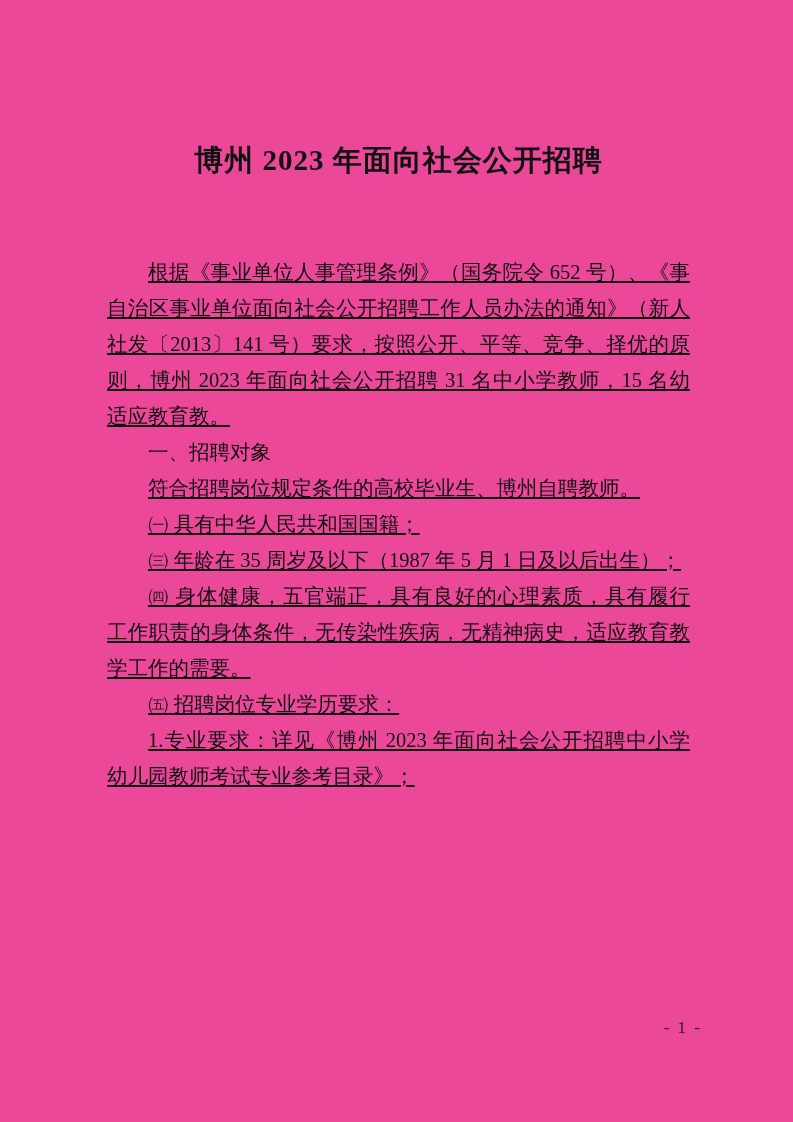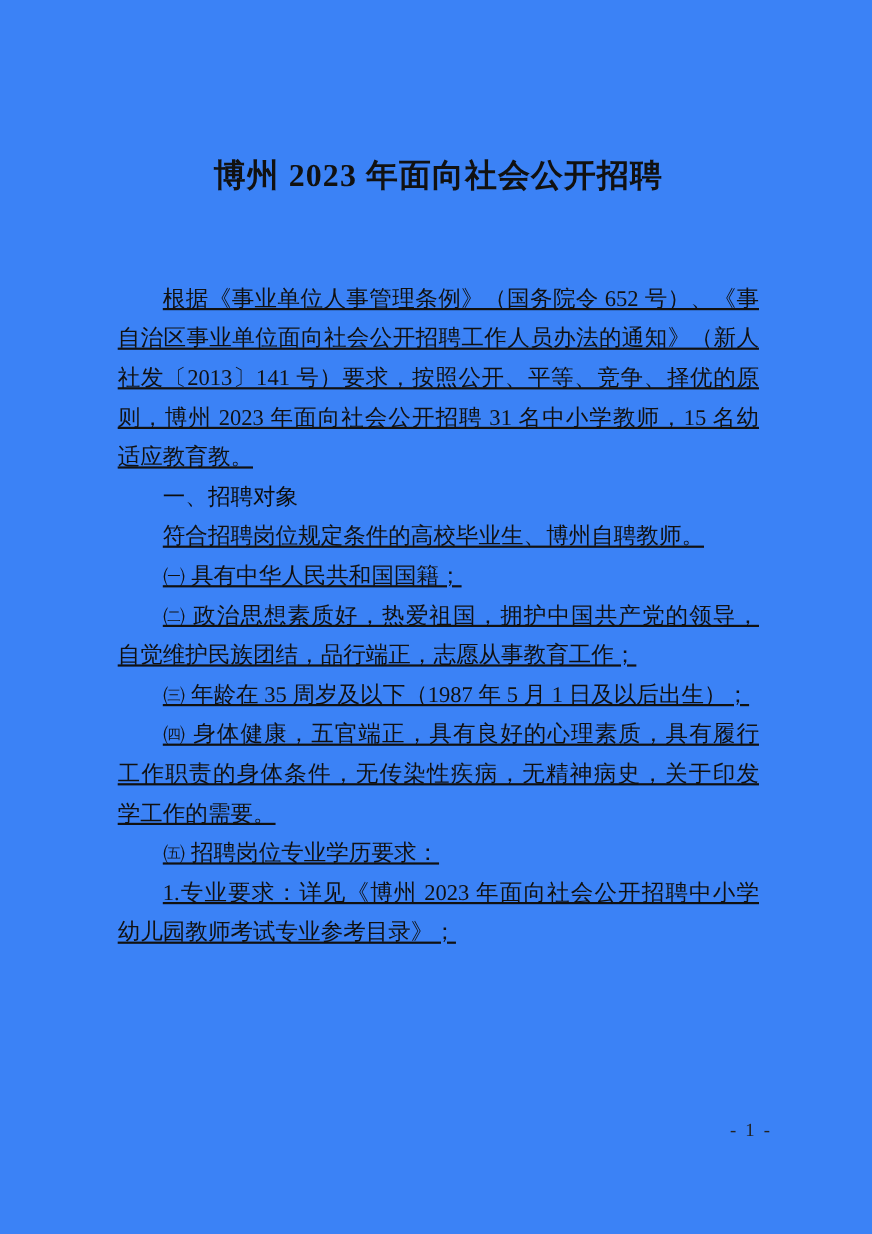--- a/index.html
+++ b/index.html
@@ -1,20 +1,20 @@
 <!DOCTYPE html>
 <html><head>
 <meta charset="utf-8">
 <style>
   html, body { margin: 0; padding: 0; background: #ffffff; }
   .page {
     position: relative;
     width: 793px;
     height: 1122px;
-    background: #3b82f6;
+    background: #ec4899;
     color: #111111;
     font-family: "Liberation Serif", "DejaVu Serif", serif;
     overflow: hidden;
   }
   .title {
     position: absolute;
     top: 135px;
     left: 107px;
     width: 583px;
     text-align: center;
@@ -84,32 +84,28 @@
 
     <div class="para">
       <div class="line indent last">符合招聘岗位规定条件的高校毕业生、博州自聘教师。</div>
     </div>
 
 
     <div class="para">
       <div class="line indent last">㈠ 具有中华人民共和国国籍；</div>
     </div>
 
-    <div class="para">
-      <div class="line indent">㈡ 政治思想素质好，热爱祖国，拥护中国共产党的领导，</div>
-      <div class="line last">自觉维护民族团结，品行端正，志愿从事教育工作；</div>
-    </div>
 
     <div class="para">
       <div class="line indent last">㈢ 年龄在 35 周岁及以下（1987 年 5 月 1 日及以后出生）；</div>
     </div>
 
     <div class="para">
       <div class="line indent">㈣ 身体健康，五官端正，具有良好的心理素质，具有履行</div>
-      <div class="line">工作职责的身体条件，无传染性疾病，无精神病史，关于印发</div>
+      <div class="line">工作职责的身体条件，无传染性疾病，无精神病史，适应教育教</div>
       <div class="line last">学工作的需要。</div>
     </div>
 
     <div class="para">
       <div class="line indent last">㈤ 招聘岗位专业学历要求：</div>
     </div>
 
     <div class="para">
       <div class="line indent">1.专业要求：详见《博州 2023 年面向社会公开招聘中小学</div>
       <div class="line last">幼儿园教师考试专业参考目录》；</div>

